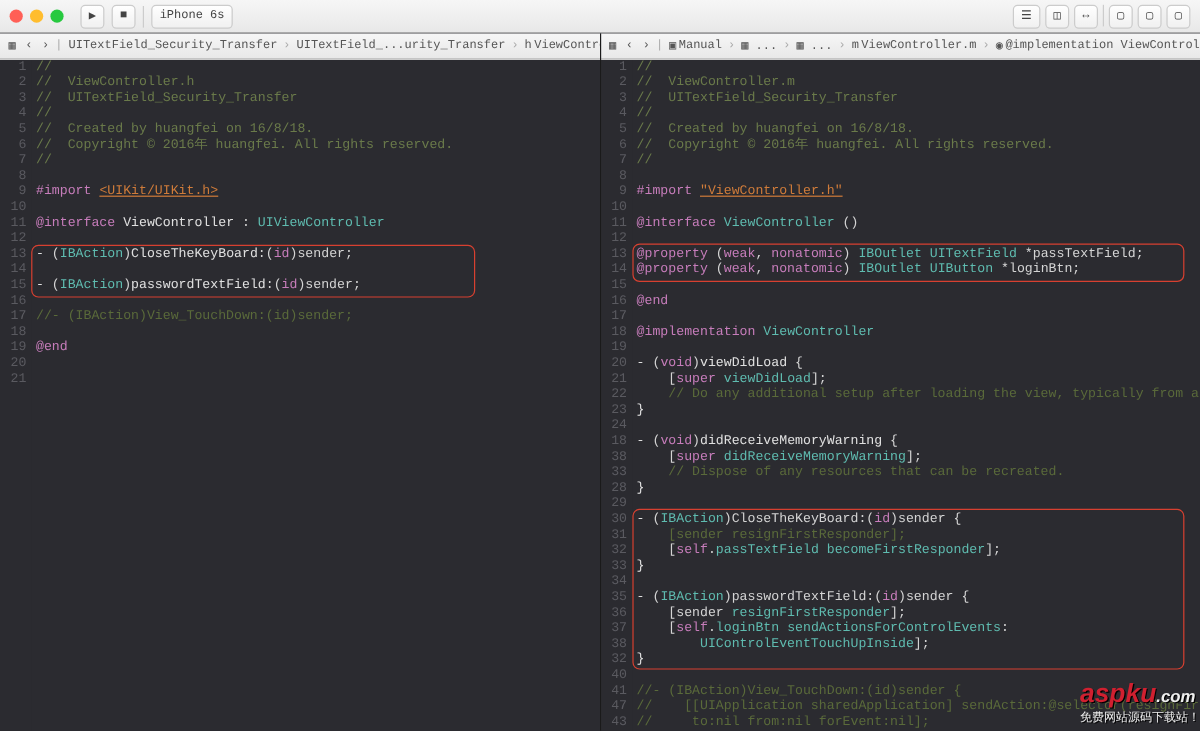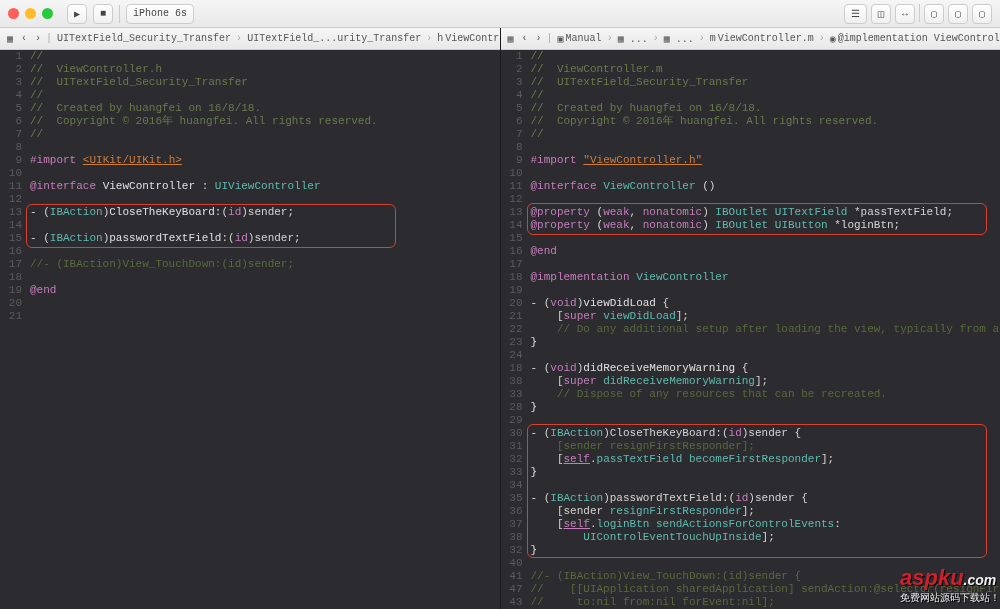--- a/index.html
+++ b/index.html
@@ -95,21 +95,21 @@
 .c-comment { color: #6a7a4a; }
 .c-preproc { color: #c77dbb; }
 .c-string { color: #d07c3a; text-decoration: underline; }
 .c-keyword { color: #c77dbb; }
 .c-type { color: #5fbcb0; }
 .c-method { color: #5fbcb0; }
 .c-ibaction { color: #5fbcb0; }
 .c-id { color: #c77dbb; }
 .c-plain { color: #e0e0e0; }
 .c-super { color: #c77dbb; }
-.c-self { color: #c77dbb; text-decoration: underline; }
+.c-self { color: #c77dbb; }
 .c-prop { color: #5fbcb0; text-align: right; }
 .c-enum { color: #5fbcb0; }
 .c-dim { color: #5a6a3a; }
 .highlight-box {
   position: absolute;
   border: 1.5px solid #d84030;
   border-radius: 6px;
   pointer-events: none;
 }
 .watermark {

